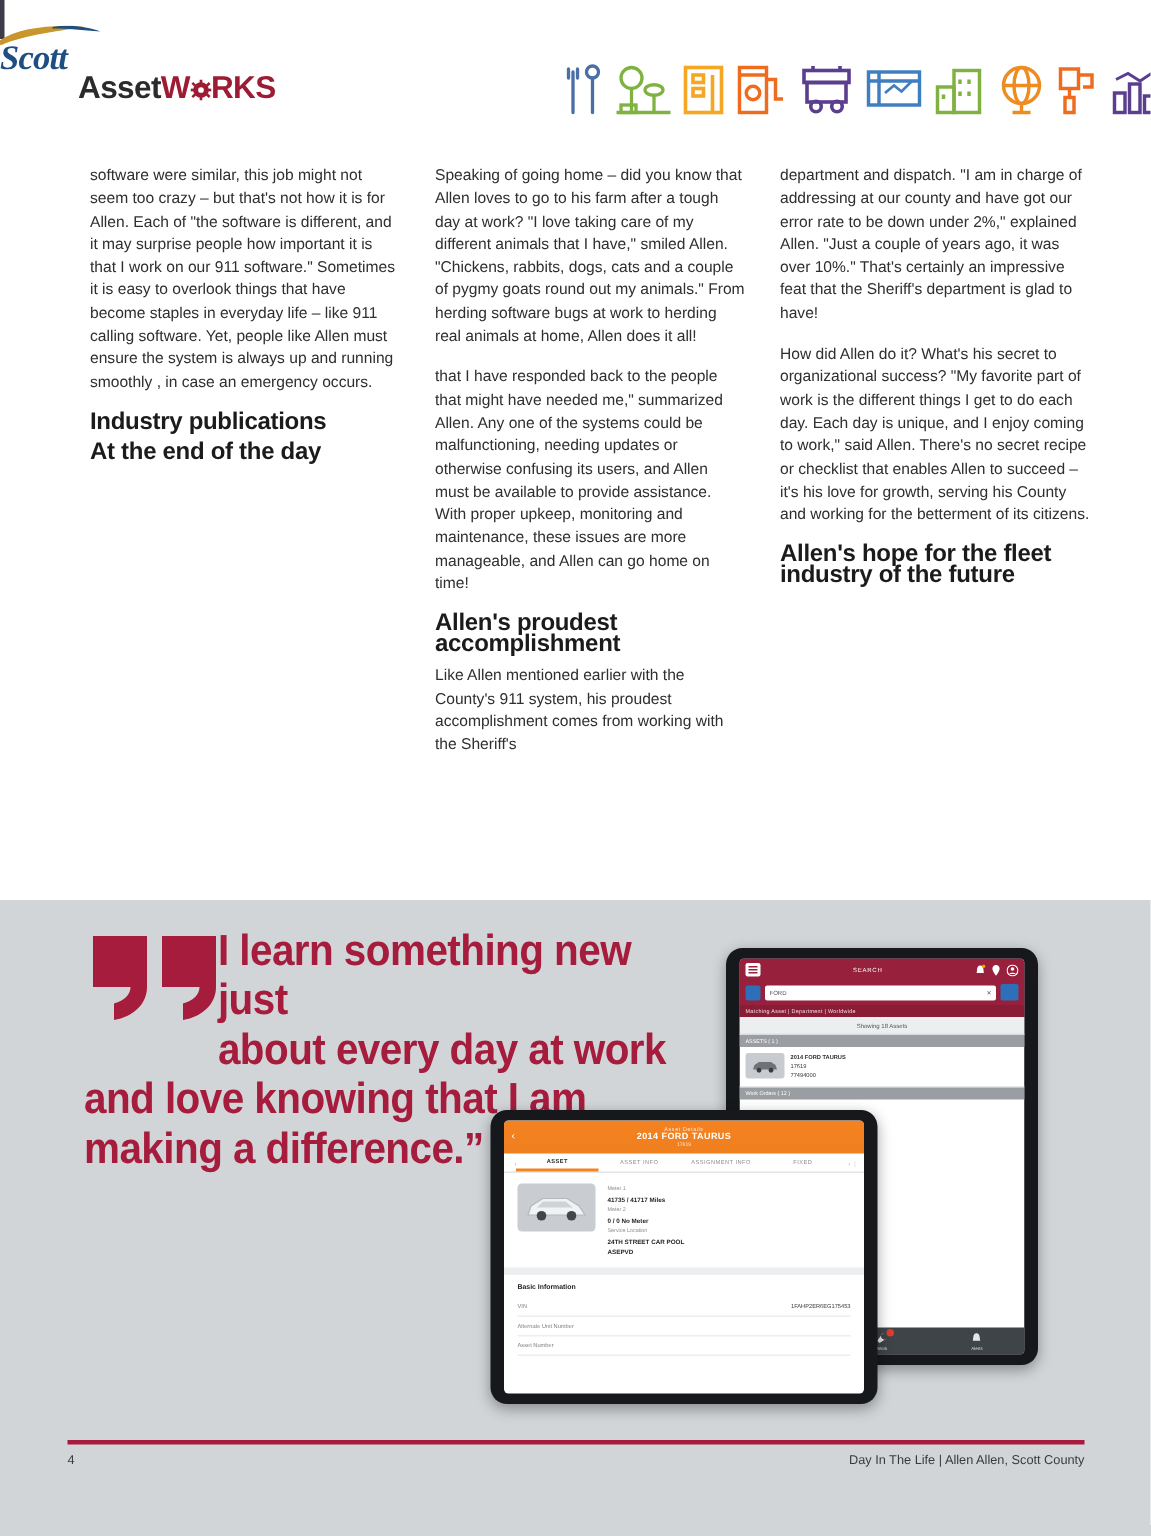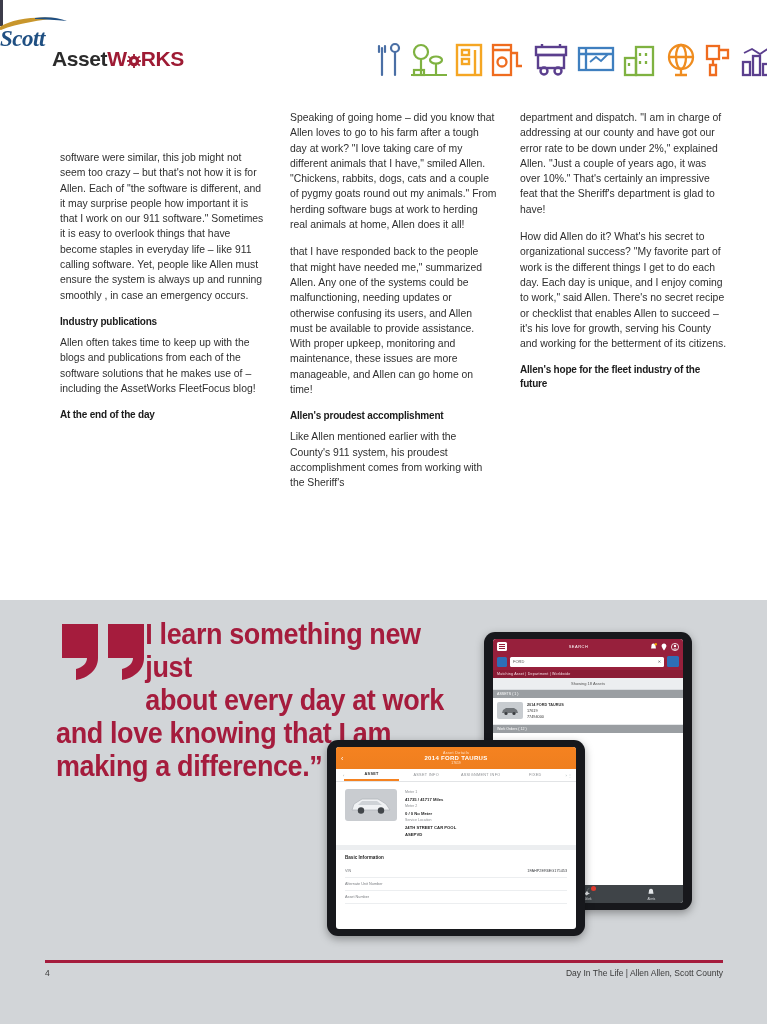--- a/index.html
+++ b/index.html
@@ -22,29 +22,29 @@
   .scott-swoosh { position: absolute; top: -9px; left: -5px; width: 76px; height: 14px; }
   .scott-word { font-family: "Liberation Serif", serif; font-size: 23px; font-style: italic; font-weight: bold;
                 color: #1f4f82; letter-spacing: -0.5px; }
 
   .icon-strip { position: absolute; left: 374px; top: 42px; display: flex; align-items: flex-end; gap: 6px; }
   .icon-strip svg { display: block; }
 
   
   .columns { position: absolute; left: 0; top: 110px; width: 767px; display: flex; }
   .col { width: 228px; padding-right: 21px; }
-  .col:nth-child(1) { margin-left: 60px; margin-top: 40px; }
+  .col:nth-child(1) { margin-left: 60px; }
   .col:nth-child(2) { margin-left: 2px; }
   .col:nth-child(3) { margin-left: 2px; }
   .col p {
     font-size: 10.4px; line-height: 15.3px; color: #2f2f2f;
     margin-bottom: 12px; text-align: left;
   }
   .col h3 {
-    font-size: 10px; line-height: 14px; font-weight: bold; color: #1b1b1b;
+    font-size: 16px; line-height: 14px; font-weight: bold; color: #1b1b1b;
     margin-bottom: 6px; letter-spacing: -0.2px;
   }
 
   
   .gray-panel { position: absolute; left: 0; top: 600px; width: 767px; height: 424px; background: #d2d5d8; }
 
   
   .quote-wrap { position: absolute; left: 56px; top: 618px; width: 430px; }
   .quote-mark { position: absolute; left: 4px; top: 4px; width: 90px; height: 60px; }
   .quote-text {
@@ -235,21 +235,20 @@
           <path d="M4 11 l8 -4 l8 5 l12 -8" stroke-width="1.9"></path>
         </g>
       </svg>
     </div>
   </div>
 
   <div class="columns">
     <div class="col">
       <p>software were similar, this job might not seem too crazy – but that's not how it is for Allen. Each of "the software is different, and it may surprise people how important it is that I work on our 911 software." Sometimes it is easy to overlook things that have become staples in everyday life – like 911 calling software. Yet, people like Allen must ensure the system is always up and running smoothly , in case an emergency occurs.</p>
       <h3>Industry publications</h3>
-      <p>Allen often takes time to keep up with the blogs and publications from each of the software solutions that he makes  use of – including the AssetWorks FleetFocus blog!</p>
       <h3>At the end of the day</h3>
     </div>
     <div class="col">
       <p>Speaking of going home – did you know that Allen loves to go to his farm after a tough day at work? "I love taking care of my different animals that I have," smiled Allen. "Chickens, rabbits, dogs, cats and a couple of pygmy goats round out my animals." From herding software bugs at work to herding real animals at home, Allen does it all!</p>
       <p>that I have responded back to the people that might have needed me," summarized Allen. Any one of the systems could be malfunctioning, needing updates or otherwise confusing its users, and Allen must be available to provide assistance. With proper upkeep, monitoring and maintenance, these issues are more manageable, and Allen can go home on time!</p>
       <h3>Allen's proudest accomplishment</h3>
       <p>Like Allen mentioned earlier with the County's 911 system, his proudest accomplishment comes from working with the Sheriff's</p>
     </div>
     <div class="col">
       <p>department and dispatch. "I am in charge of addressing at our county and have got our error rate to be down under 2%," explained Allen. "Just a couple of years ago, it was over 10%." That's certainly an impressive feat that the Sheriff's department is glad to have!</p>

